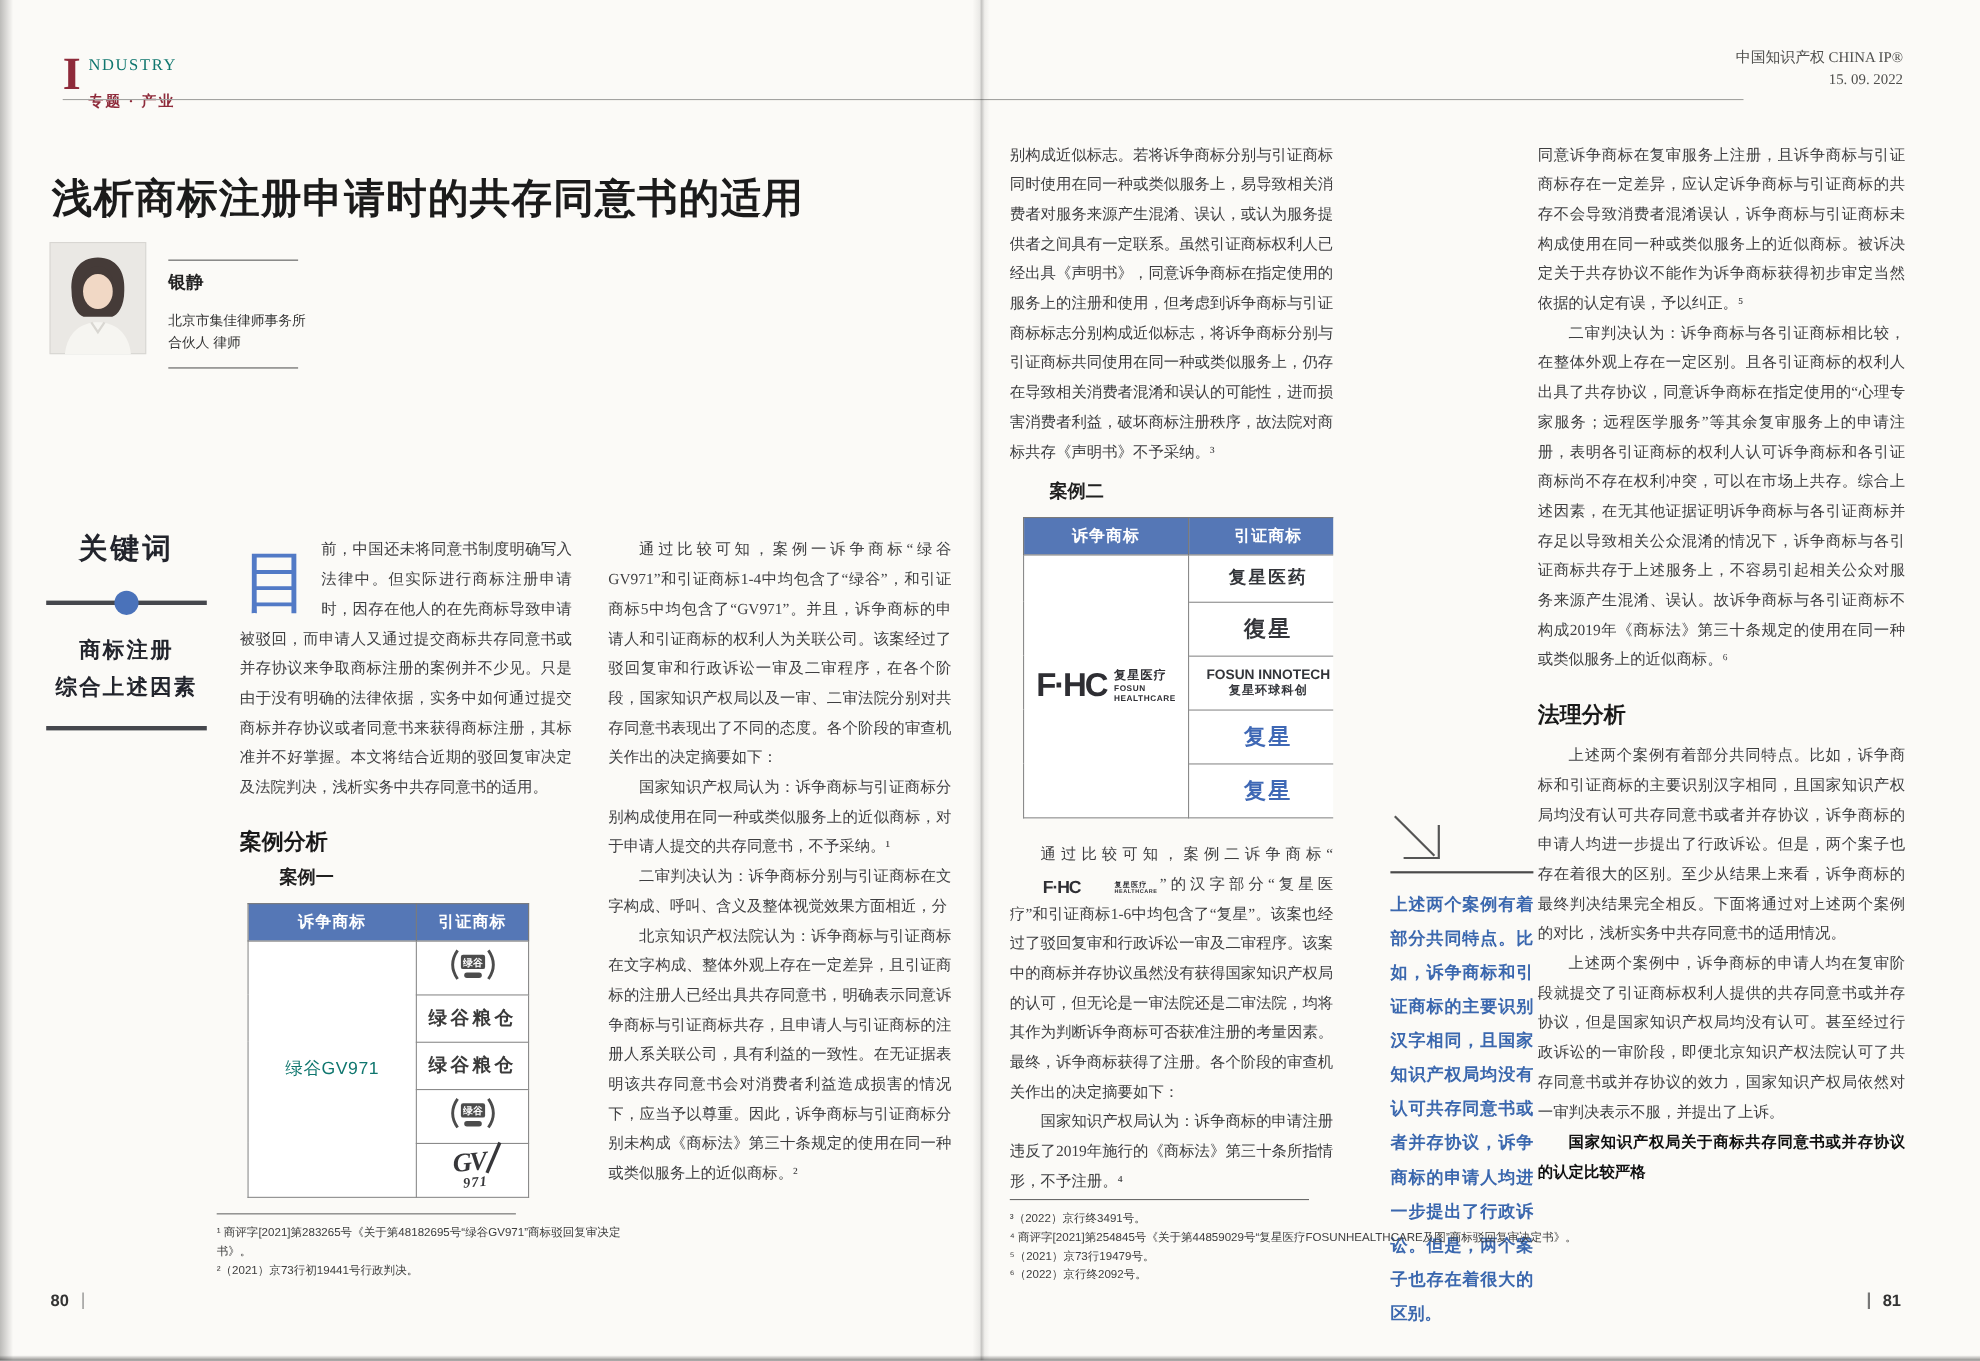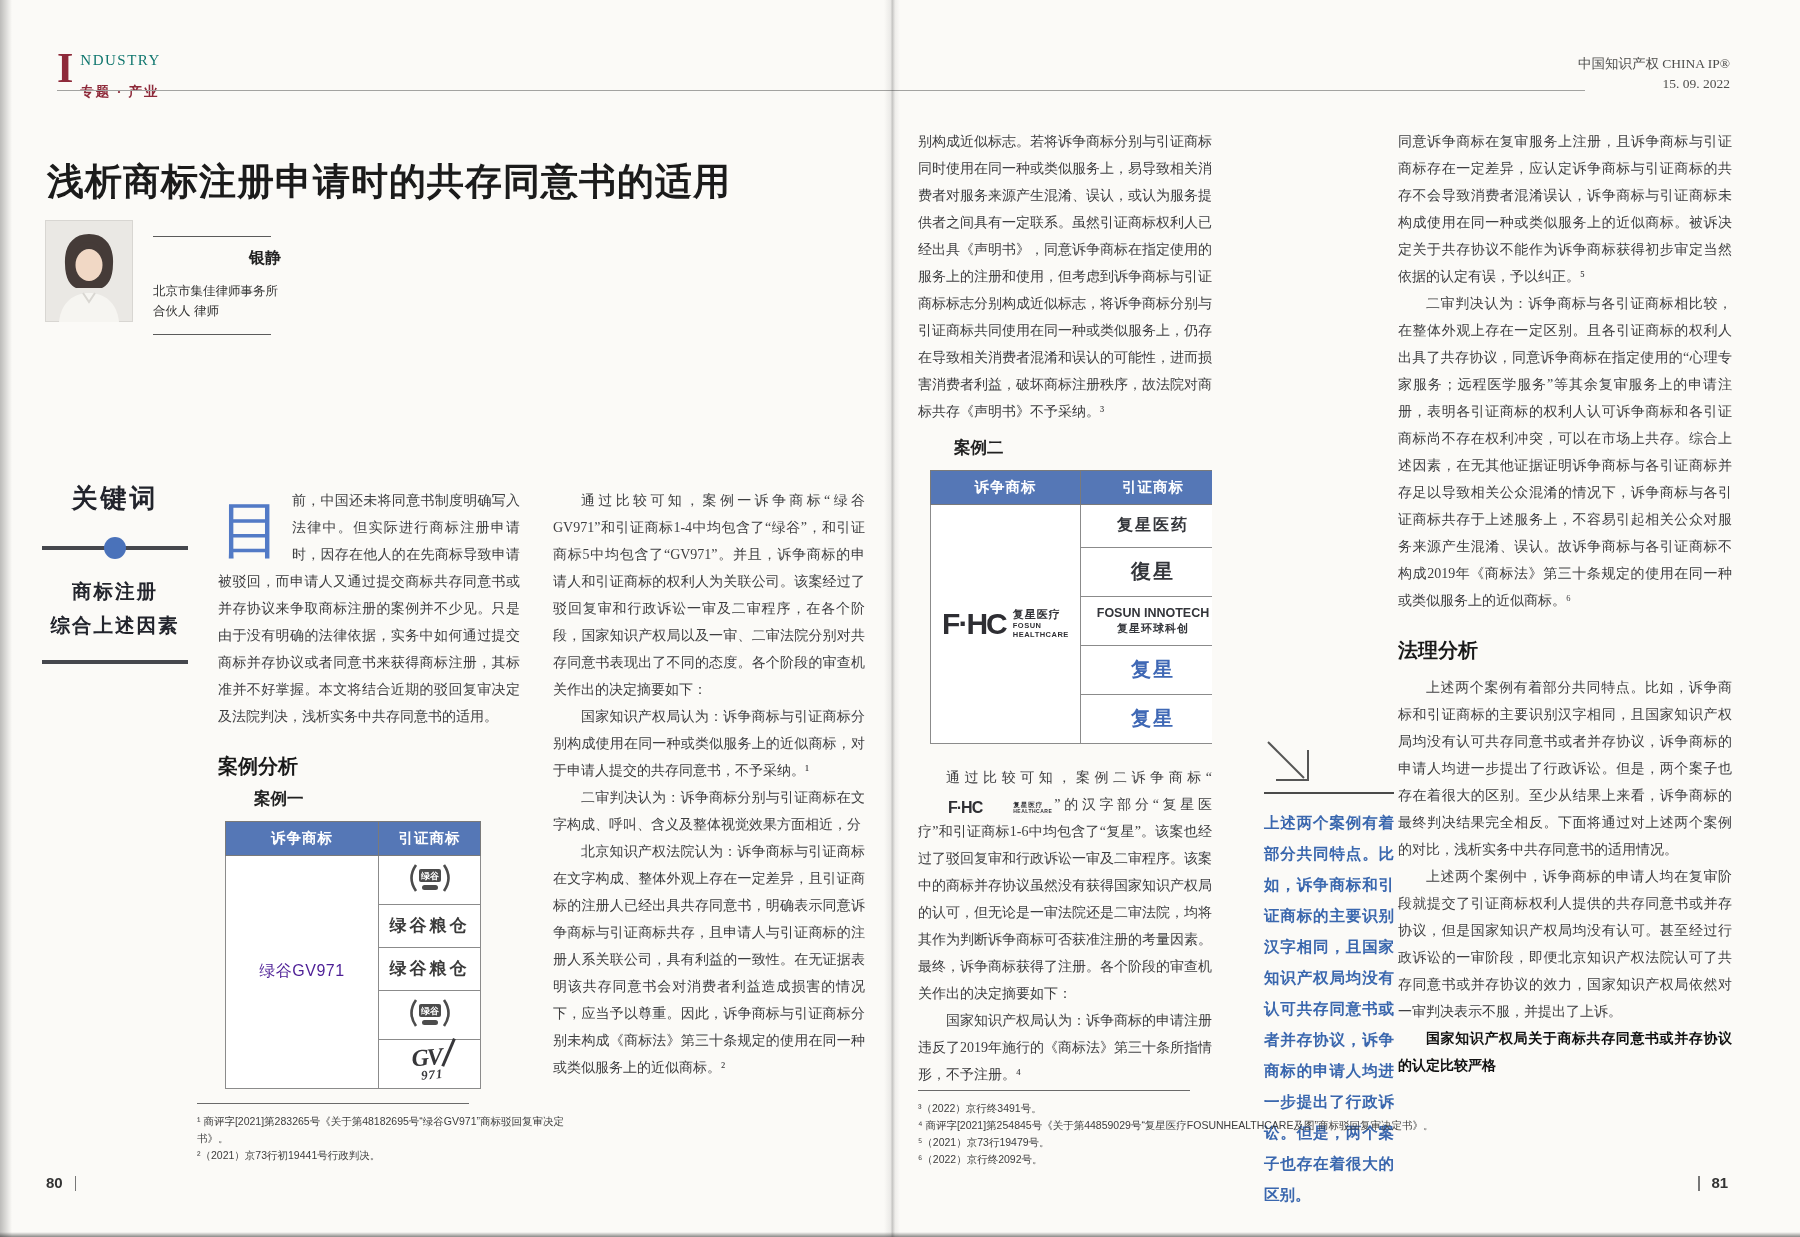--- a/index.html
+++ b/index.html
@@ -13,32 +13,32 @@
   .fold{position:absolute;left:884px;top:0;width:16px;height:100%;z-index:4;
         background:linear-gradient(90deg,rgba(90,90,90,0) 0%,rgba(90,90,90,.10) 40%,rgba(60,60,60,.28) 52%,rgba(90,90,90,.08) 70%,rgba(90,90,90,0) 100%);}
 
   
   .hdr-left{position:absolute;left:57px;top:50px;display:flex;align-items:flex-start;}
   .hdr-initial{font:bold 42px/36px "Liberation Serif",serif;color:#8e2a3a;}
   .hdr-texts{display:flex;flex-direction:column;margin-left:7px;padding-top:2px;}
   .hdr-en{font:15px/1.1 "Liberation Serif",serif;color:#0f766e;letter-spacing:1.5px;}
   .hdr-cn{font:bold 13.5px/1.6 "Liberation Serif",serif;color:#8e2a3a;letter-spacing:2px;margin-top:12px;}
   .hdr-rule{position:absolute;left:57px;top:90px;width:1528px;border-top:1.5px solid #a3a3a1;}
-  .hdr-right{position:absolute;top:54px;left:1395px;width:335px;text-align:right;
+  .hdr-right{position:absolute;top:42px;left:1395px;width:335px;text-align:right;
              font:13.5px/1.5 "Liberation Serif",serif;color:#4e4e4c;}
 
   .title{position:absolute;left:47px;top:137px;font-family:Liberation Mono, monospace;
          font-weight:900;font-size:37px;line-height:1.2;color:#1b1b1b;letter-spacing:1px;}
 
   
   .author{position:absolute;left:45px;top:220px;display:flex;}
   .author-photo{width:88px;height:102px;display:block;}
   .author-info{margin-left:20px;width:128px;padding-top:16px;}
   .a-rule{border-top:1.5px solid #5a5a5a;width:118px;}
-  .a-name{font:bold 16px/1 "Liberation Sans",sans-serif;color:#222;margin:13px 0 15px;text-align:right;}
+  .a-name{font:bold 16px/1 "Liberation Sans",sans-serif;color:#222;margin:13px 0 15px;}
   .a-org,.a-role{font:12.5px/20px "Liberation Sans",sans-serif;color:#333;}
   .a-rule2{margin-top:13px;}
 
   
   .kw{position:absolute;left:42px;top:486px;width:146px;text-align:center;}
   .kw-title{font:bold 26px/1 "Liberation Serif",serif;color:#22242c;letter-spacing:3px;}
   .kw-rule-wrap{position:relative;margin:25px 0 16px;height:22px;}
   .kw-rule{position:absolute;top:9px;left:0;right:0;height:4px;background:#45474d;}
   .kw-dot{position:absolute;left:50%;top:0;width:22px;height:22px;margin-left:-11px;border-radius:50%;background:#4a72ba;}
   .kw-item{font:bold 19.5px/34px "Liberation Serif",serif;color:#22242c;letter-spacing:2px;}
@@ -57,21 +57,21 @@
   .case-h{font:bold 16.5px/1 "Liberation Sans",sans-serif;color:#202020;margin:14px 0 14px 36px;}
   .bold-sub{font-family:"Liberation Sans",sans-serif;font-weight:bold;color:#101010;}
 
   
   .mark-table{border-collapse:collapse;table-layout:fixed;background:#fff;margin-left:7px;}
   .mark-table th{background:#5577b6;color:#fff;font:bold 14.5px "Liberation Sans",sans-serif;
                  height:31px;border:1px solid #7a7a7a;letter-spacing:1px;}
   .mark-table td{border:1px solid #8b8b8b;text-align:center;vertical-align:middle;padding:2px;}
   .t1{width:256px;}
   .t2{width:296px;margin-left:12px;}
-  .disputed-cell{font:16px "Liberation Sans",sans-serif;color:#4c1d95;letter-spacing:0.5px;}
+  .disputed-cell{font:16px "Liberation Sans",sans-serif;color:#0f766e;letter-spacing:0.5px;}
   .cell-h38{height:38px;} .cell-h44{height:44px;}
   .brush{font:bold 17px "Liberation Serif",serif;color:#3a3a3a;letter-spacing:3px;margin-left:21px;}
   .fs-dark{font:bold 16px "Liberation Sans",sans-serif;color:#33353a;letter-spacing:2px;}
   .fs-big{font-size:20px;}
   .fs-en{font:bold 12.5px/15px "Liberation Sans",sans-serif;color:#33353a;}
   .fs-cn{font:bold 11px/14px "Liberation Sans",sans-serif;color:#33353a;letter-spacing:1px;}
   .fs-blue{font:bold 20px "Liberation Sans",sans-serif;color:#3f68b5;letter-spacing:2px;}
 
   
   .emblem{width:46px;height:34px;}

